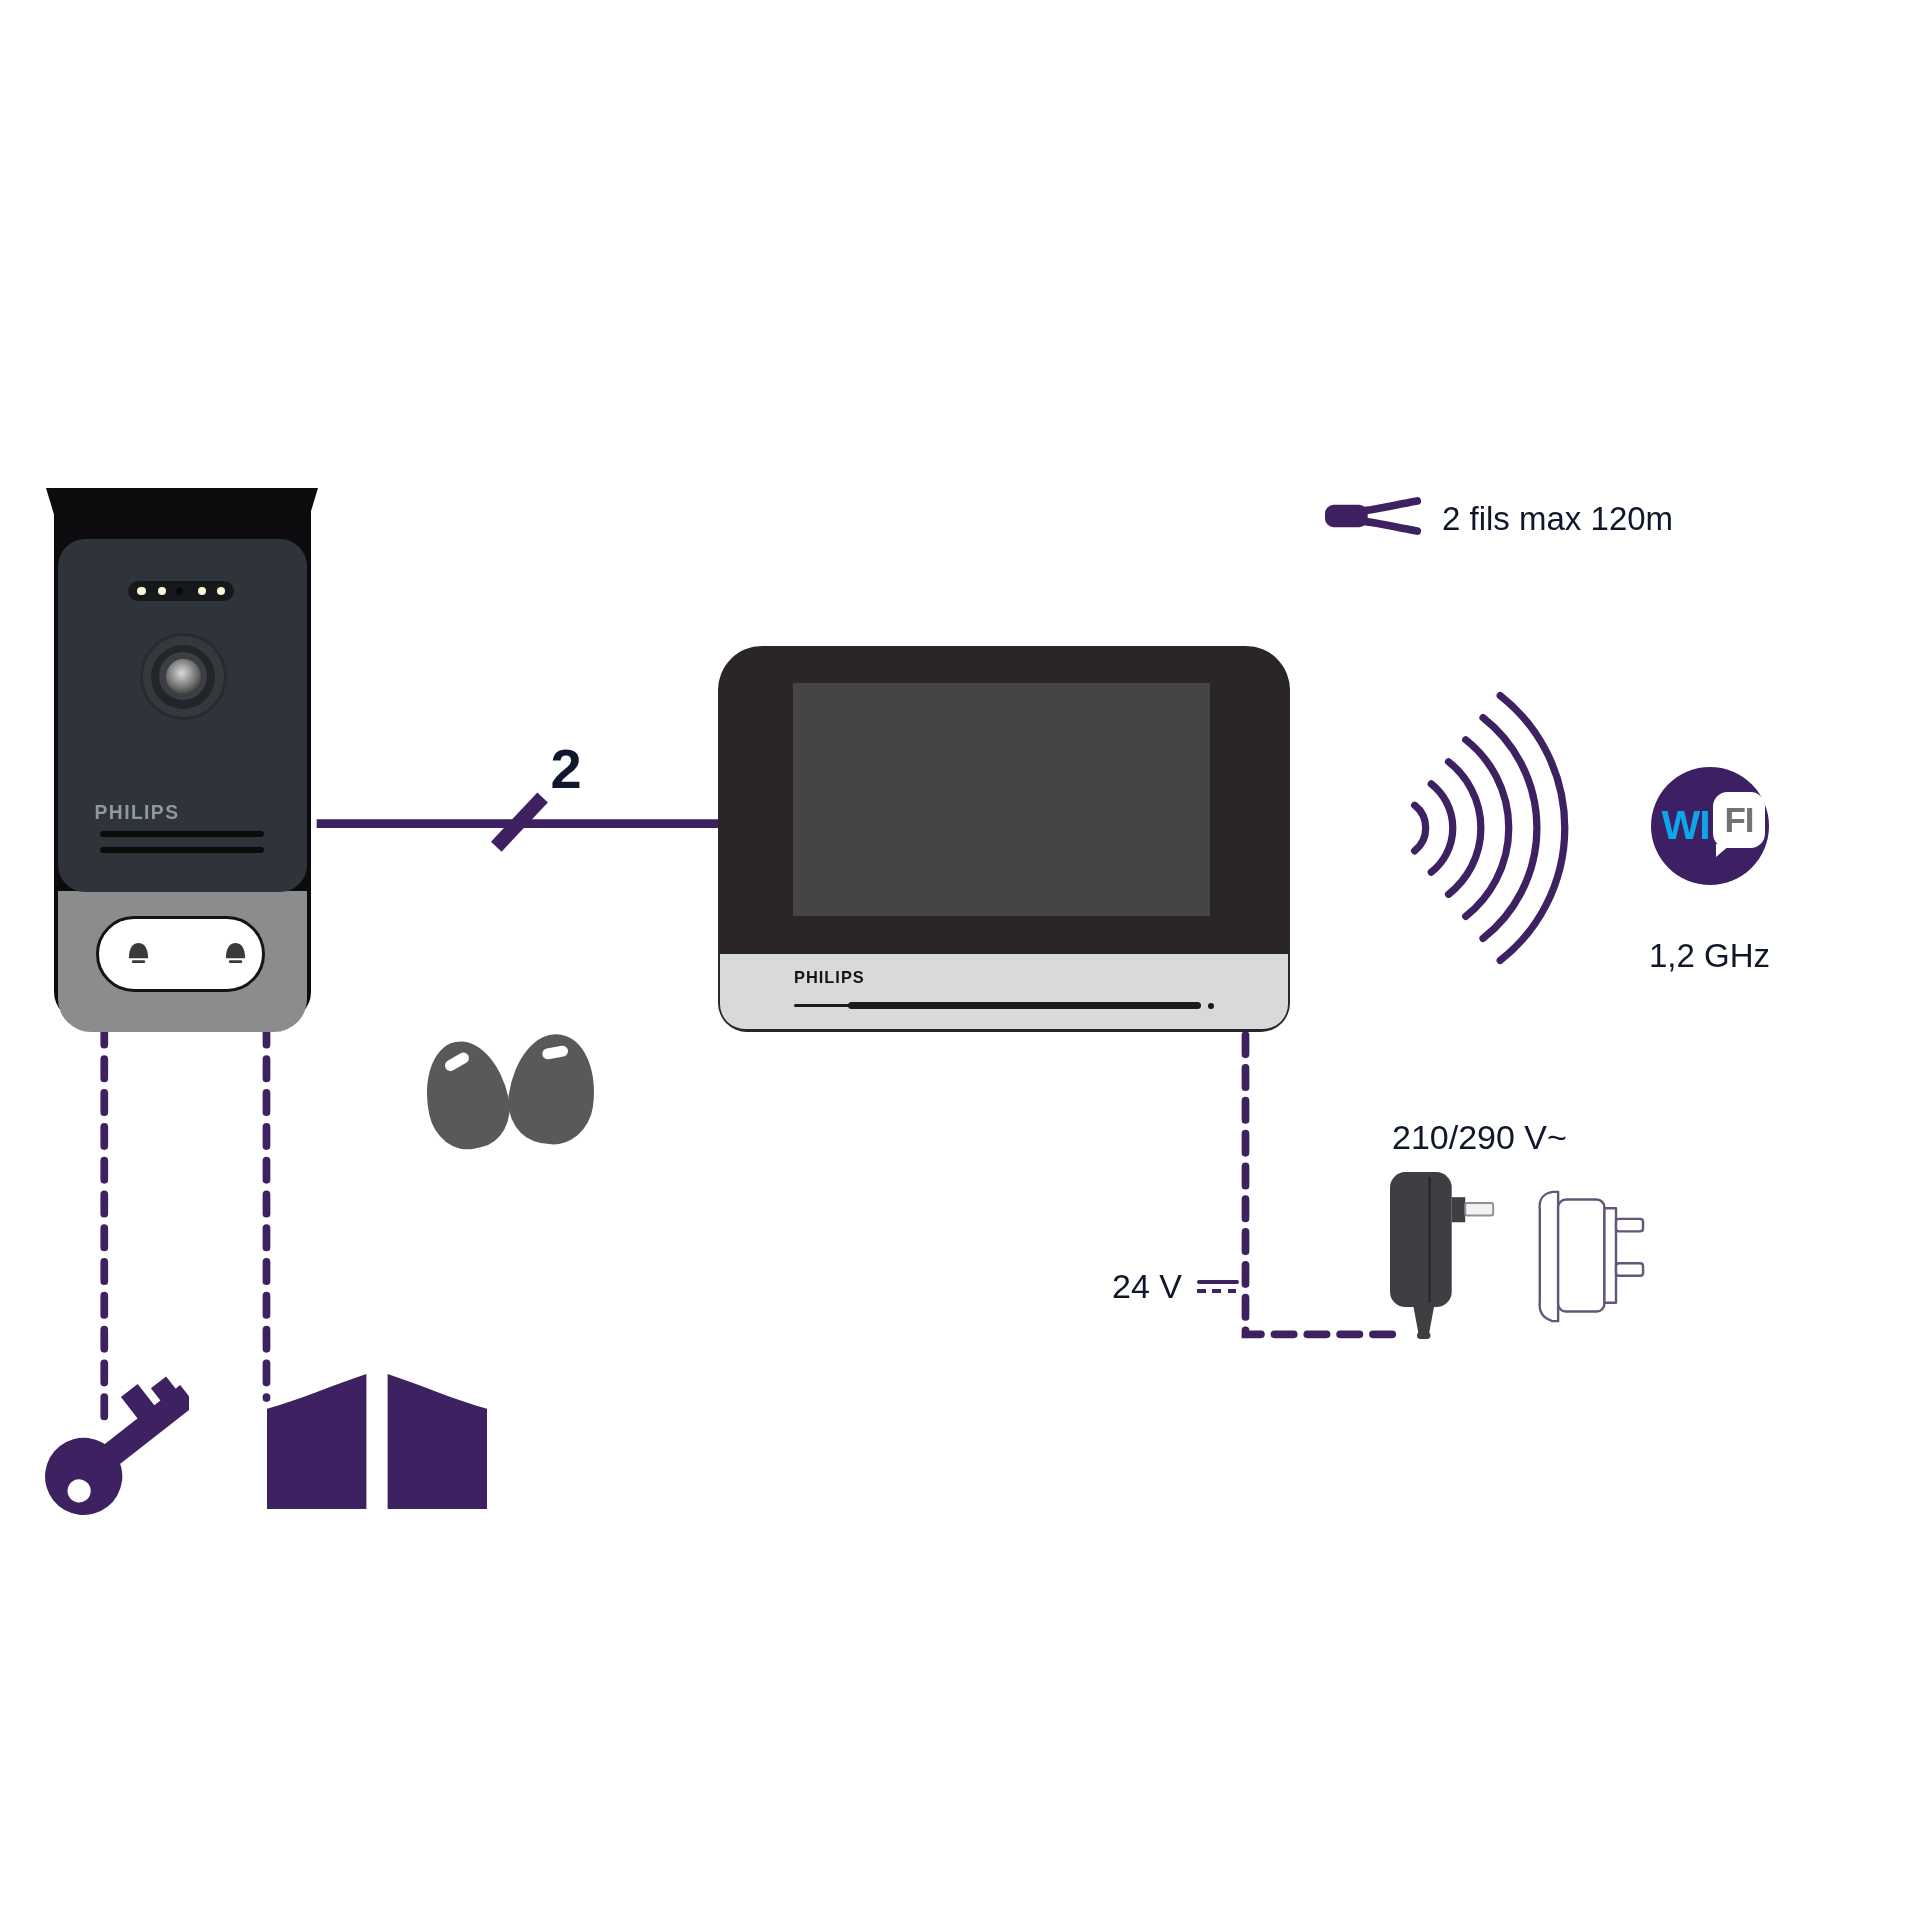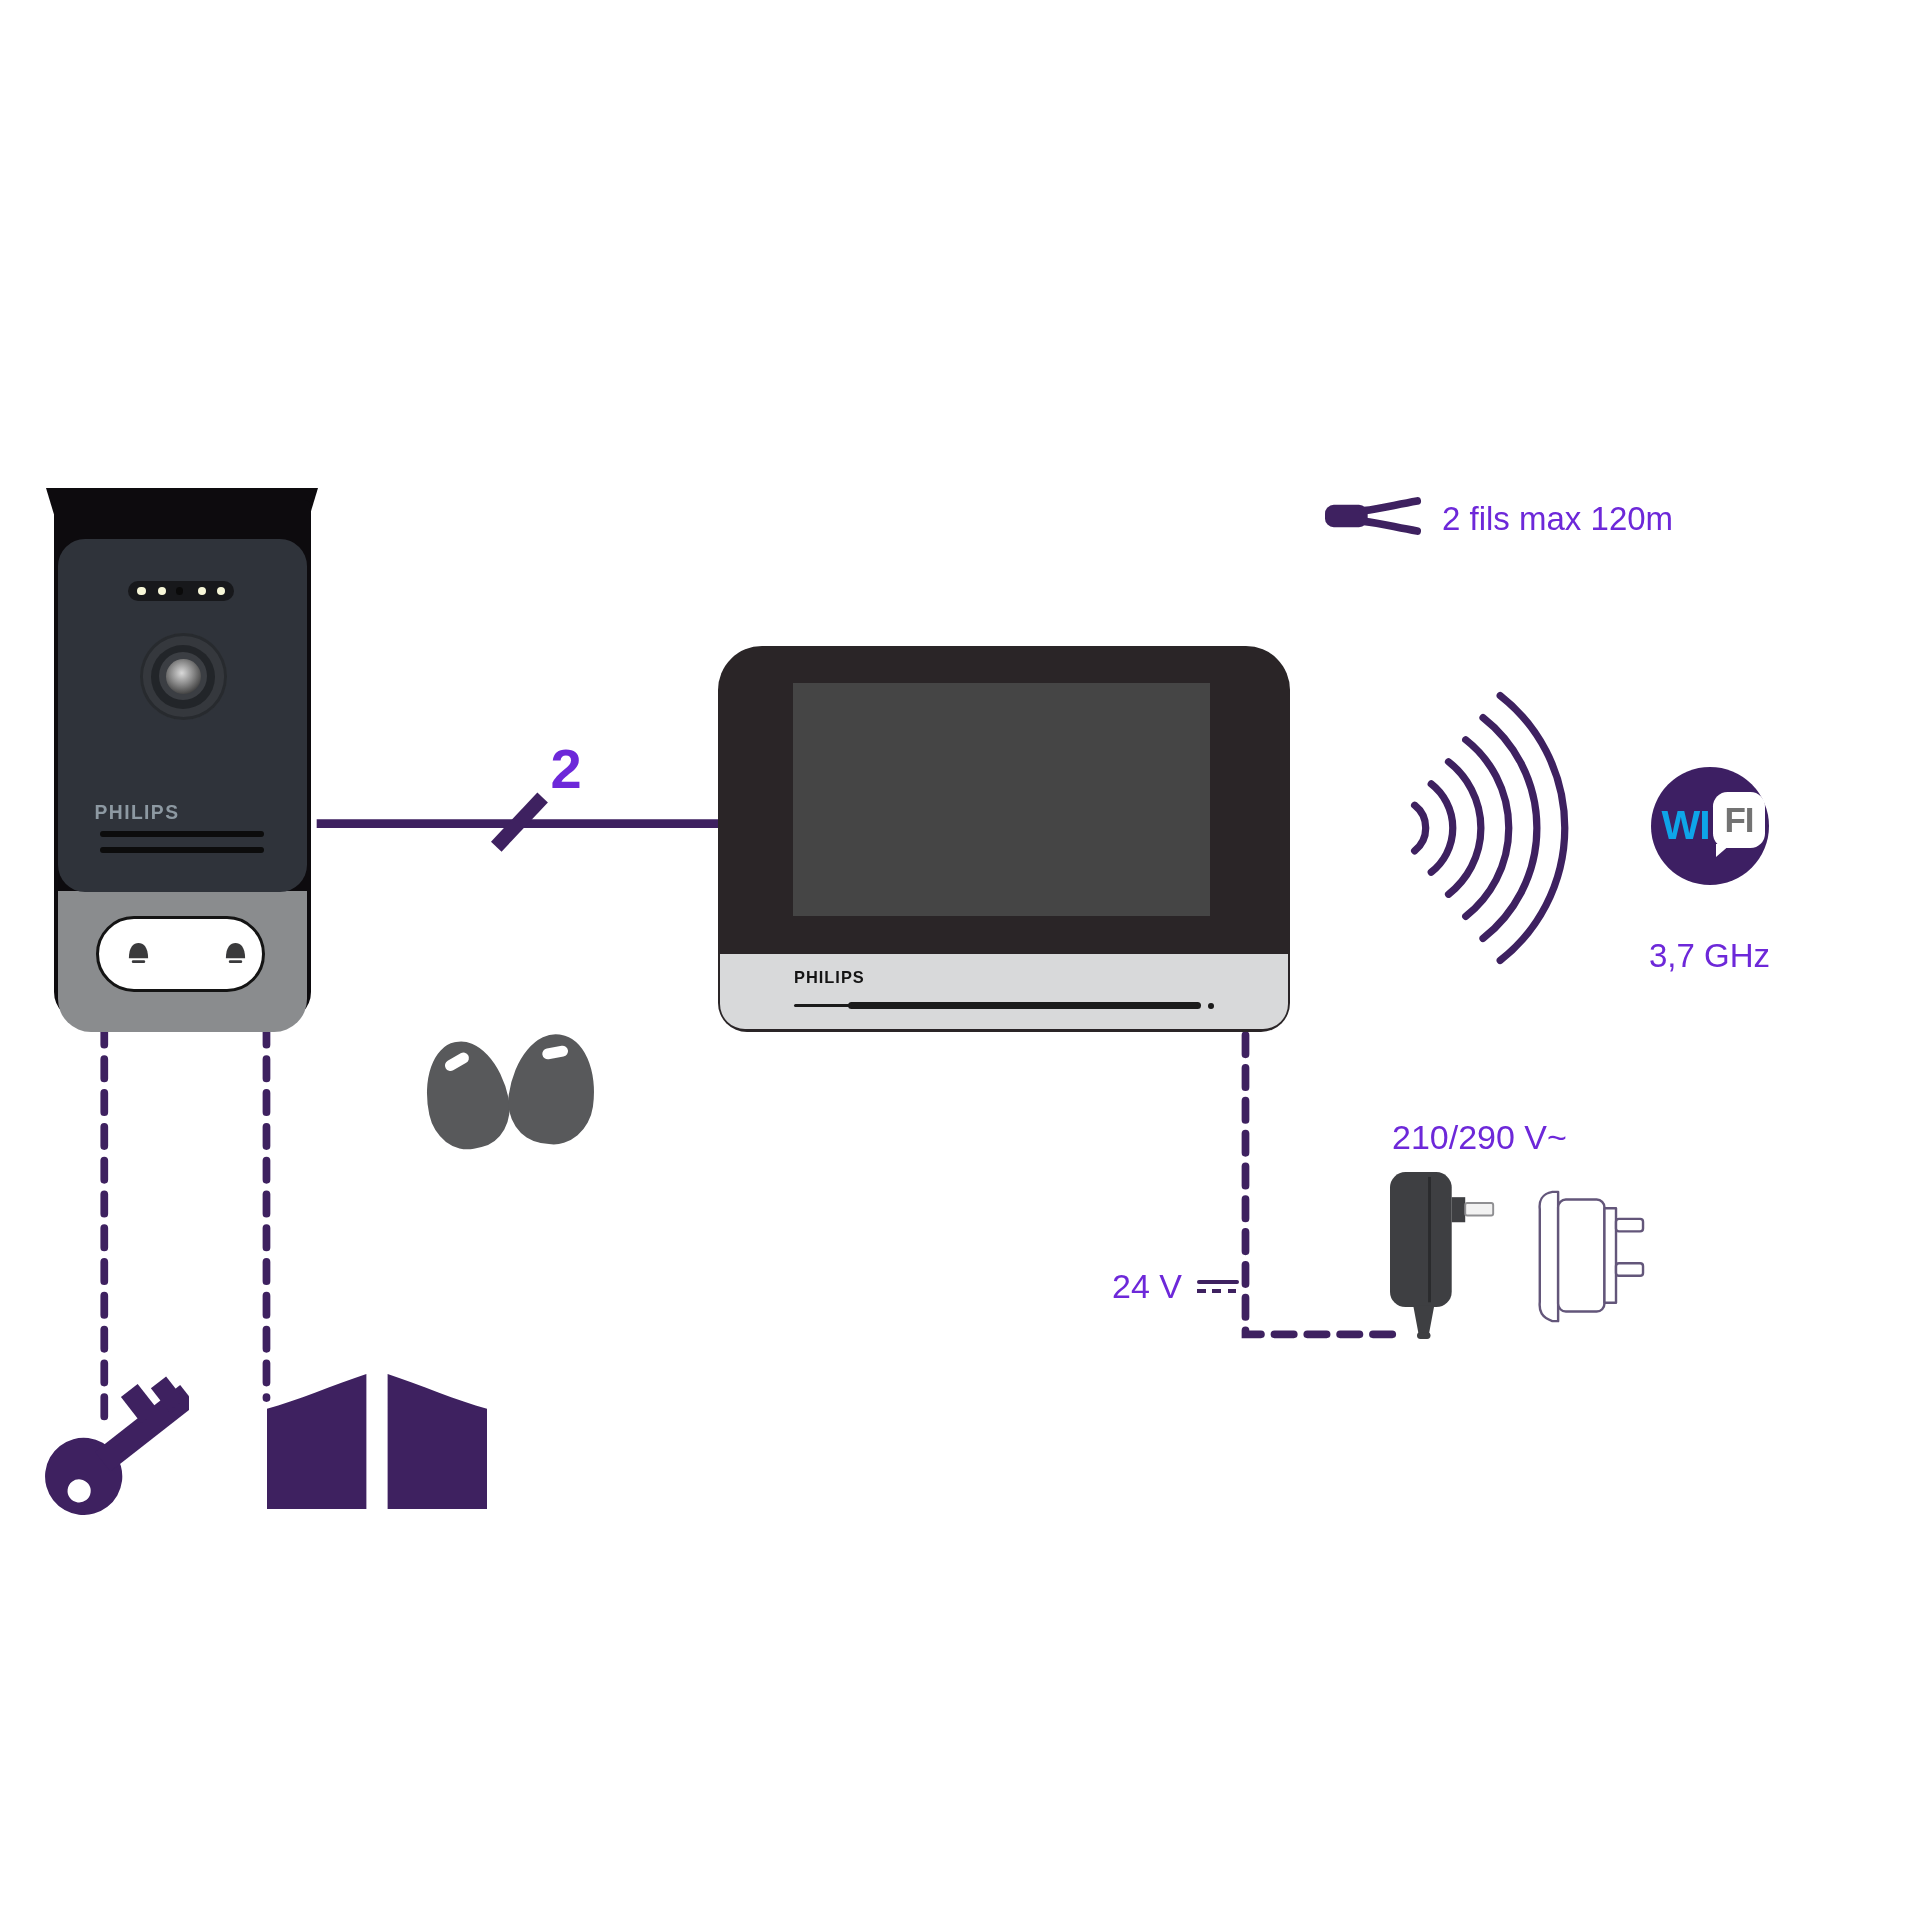--- a/index.html
+++ b/index.html
@@ -32,21 +32,21 @@
   
   #monitor{left:718px;top:646px;width:572px;height:386px;}
   .mon-body{left:0;top:0;width:572px;height:386px;background:#2a2527;border-radius:44px 44px 29px 29px;}
   .mon-screen{left:75px;top:37px;width:417px;height:233px;background:#454545;}
   .mon-band{left:1.9px;bottom:2.9px;width:568px;height:75px;background:#d8d9da;border-radius:0 0 25px 25px;}
   .mon-brand{left:76px;top:322px;font-size:16.4px;font-weight:bold;letter-spacing:1px;color:#141414;}
   .slit-thin{left:76px;top:358px;width:56px;height:2.9px;background:#1b1b1b;border-radius:1.9px;}
   .slit-thick{left:130px;top:356px;width:353px;height:6.8px;background:#1b1b1b;border-radius:3.9px;}
   .slit-dot{left:490px;top:357px;width:5.8px;height:5.8px;background:#1b1b1b;border-radius:50%;}
   
-  .ptext{color:#6d28d9;}
+  .ptext{color:#0f172a;}
   #wire-count{left:539px;top:736px;width:54px;text-align:center;font-size:56px;font-weight:bold;}
   #cable-note{left:1442px;top:500px;font-size:33px;}
   #freq{left:1639px;top:937px;width:141px;text-align:center;font-size:33px;}
   #mains{left:1392px;top:1118px;font-size:34px;}
   #dc{left:1112px;top:1267px;display:flex;align-items:center;gap:15px;}
   #dc .v{font-size:34px;}
   .dc-sym{display:inline-block;width:42px;}
   .dc-sym .bar{height:3.9px;background:#3e2160;border-radius:1.9px;}
   .dc-sym .dash{margin-top:4.8px;height:3.9px;
       background:repeating-linear-gradient(90deg,#3e2160 0 8.7px,transparent 8.7px 15.4px);}
@@ -151,21 +151,21 @@
       <path d="M96.3,32.7 A145,145 0 0 1 96.3,261.3"></path>
       <path d="M114.1,9.9 A174,174 0 0 1 114.1,284.1"></path>
     </g>
   </svg>
   <div class="abs" id="wifi-logo">
     <span class="wi">WI</span>
     <div class="fi-box">
       <span class="fi">FI</span>
     </div>
   </div>
-  <div class="abs ptext" id="freq">3,7 GHz</div>
+  <div class="abs ptext" id="freq">1,2 GHz</div>
 
   <div class="abs ptext" id="mains">210/290 V~</div>
 
   <svg class="abs" style="left:1390px;top:1172px" width="108" height="168" viewBox="0 0 112 174">
     <rect x="0" y="0" width="64" height="140" rx="16" fill="#3e3f42"></rect>
     <line x1="41" y1="5" x2="41" y2="135" stroke="#2a2b2d" stroke-width="3"></line>
     <rect x="64" y="26" width="14" height="26" fill="#3e3f42"></rect>
     <rect x="78" y="32" width="29" height="13" rx="2" fill="#f2f2f2" stroke="#8f8f92" stroke-width="2"></rect>
     <path d="M24,138 L46,138 L40,170 L30,170 Z" fill="#3e3f42"></path>
     <rect x="28" y="166" width="14" height="7" rx="3.5" fill="#3e3f42"></rect>

